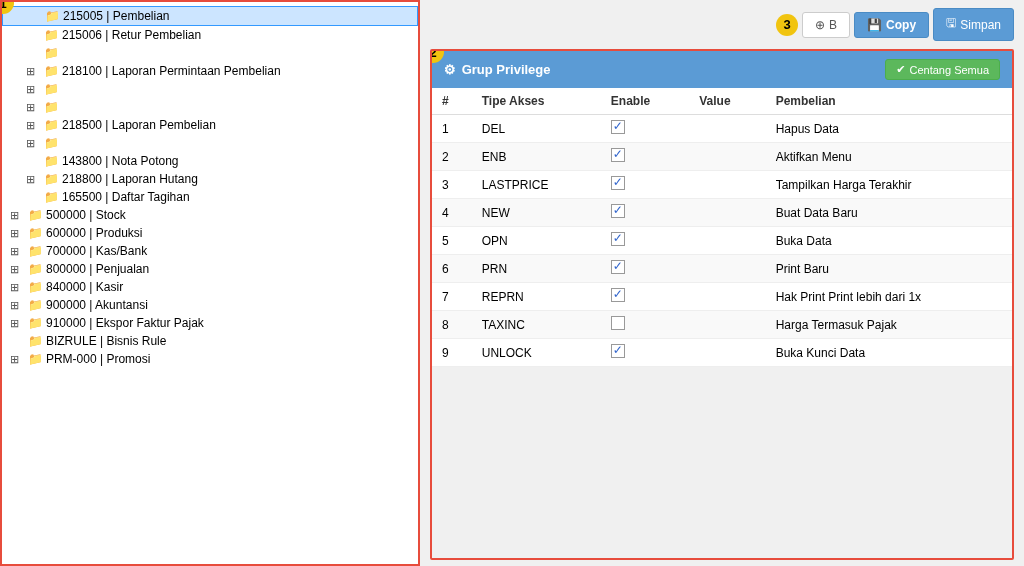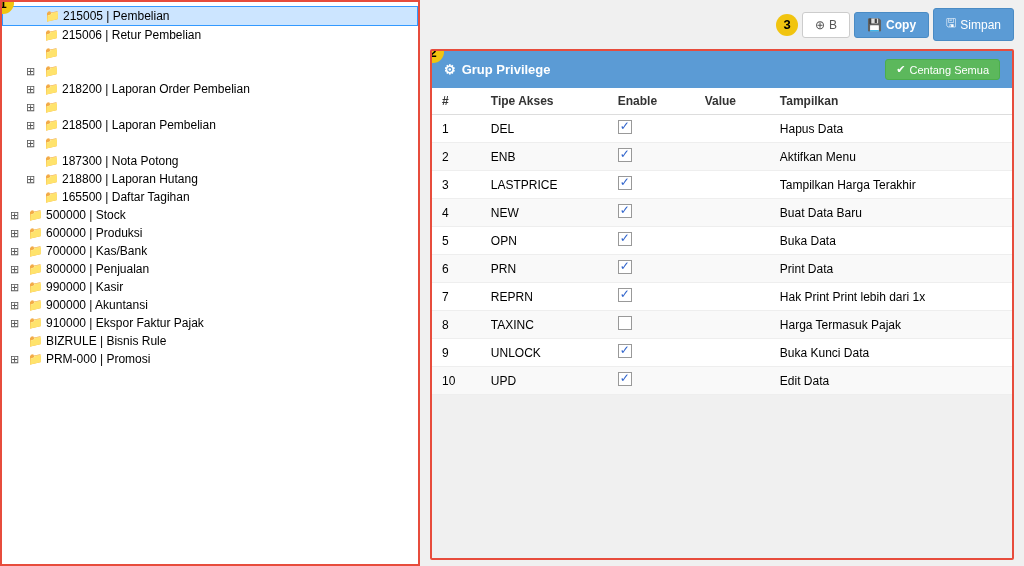--- a/index.html
+++ b/index.html
@@ -264,43 +264,43 @@
         <span class="folder-icon">📁</span>
         <span>215006 | Retur Pembelian</span>
       </div>
       <div class="tree-item indent-2">
         <span class="tree-icon">&nbsp;</span>
         <span class="folder-icon">📁</span>
       </div>
       <div class="tree-item indent-2">
         <span class="tree-icon">⊞</span>
         <span class="folder-icon">📁</span>
-      </div>
-      <div class="tree-item indent-2">
-        <span class="tree-icon">⊞</span>
-        <span class="folder-icon">📁</span>
-        <span>218200 | Laporan Order Pembelian</span>
+        <span>218100 | Laporan Permintaan Pembelian</span>
+      </div>
+      <div class="tree-item indent-2">
+        <span class="tree-icon">⊞</span>
+        <span class="folder-icon">📁</span>
       </div>
       <div class="tree-item indent-2">
         <span class="tree-icon">⊞</span>
         <span class="folder-icon">📁</span>
       </div>
       <div class="tree-item indent-2">
         <span class="tree-icon">⊞</span>
         <span class="folder-icon">📁</span>
         <span>218500 | Laporan Pembelian</span>
       </div>
       <div class="tree-item indent-2">
         <span class="tree-icon">⊞</span>
         <span class="folder-icon">📁</span>
       </div>
       <div class="tree-item indent-2">
         <span class="tree-icon">&nbsp;</span>
         <span class="folder-icon">📁</span>
-        <span>187300 | Nota Potong</span>
+        <span>143800 | Nota Potong</span>
       </div>
       <div class="tree-item indent-2">
         <span class="tree-icon">⊞</span>
         <span class="folder-icon">📁</span>
         <span>218800 | Laporan Hutang</span>
       </div>
       <div class="tree-item indent-2">
         <span class="tree-icon">&nbsp;</span>
         <span class="folder-icon">📁</span>
         <span>165500 | Daftar Tagihan</span>
@@ -321,21 +321,21 @@
         <span>700000 | Kas/Bank</span>
       </div>
       <div class="tree-item indent-1">
         <span class="tree-icon">⊞</span>
         <span class="folder-icon">📁</span>
         <span>800000 | Penjualan</span>
       </div>
       <div class="tree-item indent-1">
         <span class="tree-icon">⊞</span>
         <span class="folder-icon">📁</span>
-        <span>990000 | Kasir</span>
+        <span>840000 | Kasir</span>
       </div>
       <div class="tree-item indent-1">
         <span class="tree-icon">⊞</span>
         <span class="folder-icon">📁</span>
         <span>900000 | Akuntansi</span>
       </div>
       <div class="tree-item indent-1">
         <span class="tree-icon">⊞</span>
         <span class="folder-icon">📁</span>
         <span>910000 | Ekspor Faktur Pajak</span>
@@ -386,21 +386,21 @@
     </div>
 
     <div class="table-wrapper">
       <table class="priv-table">
         <thead>
           <tr>
             <th>#</th>
             <th>Tipe Akses</th>
             <th>Enable</th>
             <th>Value</th>
-            <th>Tampilkan</th>
+            <th>Pembelian</th>
           </tr>
         </thead>
         <tbody id="table-body">
         <tr>
     <td>1</td>
     <td>DEL</td>
     <td>
       <span class="checkbox-checked checked"></span>
     </td>
     <td></td>
@@ -442,21 +442,21 @@
     <td></td>
     <td>Buka Data</td>
   </tr>
             <tr>
     <td>6</td>
     <td>PRN</td>
     <td>
       <span class="checkbox-checked checked"></span>
     </td>
     <td></td>
-    <td>Print Data</td>
+    <td>Print Baru</td>
   </tr>
             <tr>
     <td>7</td>
     <td>REPRN</td>
     <td>
       <span class="checkbox-checked checked"></span>
     </td>
     <td></td>
     <td>Hak Print Print lebih dari 1x</td>
   </tr>
@@ -470,27 +470,18 @@
     <td>Harga Termasuk Pajak</td>
   </tr>
             <tr>
     <td>9</td>
     <td>UNLOCK</td>
     <td>
       <span class="checkbox-checked checked"></span>
     </td>
     <td></td>
     <td>Buka Kunci Data</td>
-  </tr>
-            <tr>
-    <td>10</td>
-    <td>UPD</td>
-    <td>
-      <span class="checkbox-checked checked"></span>
-    </td>
-    <td></td>
-    <td>Edit Data</td>
   </tr>
           </tbody>
       </table>
     </div>
   </div>
 </div>
 
 </body></html>

